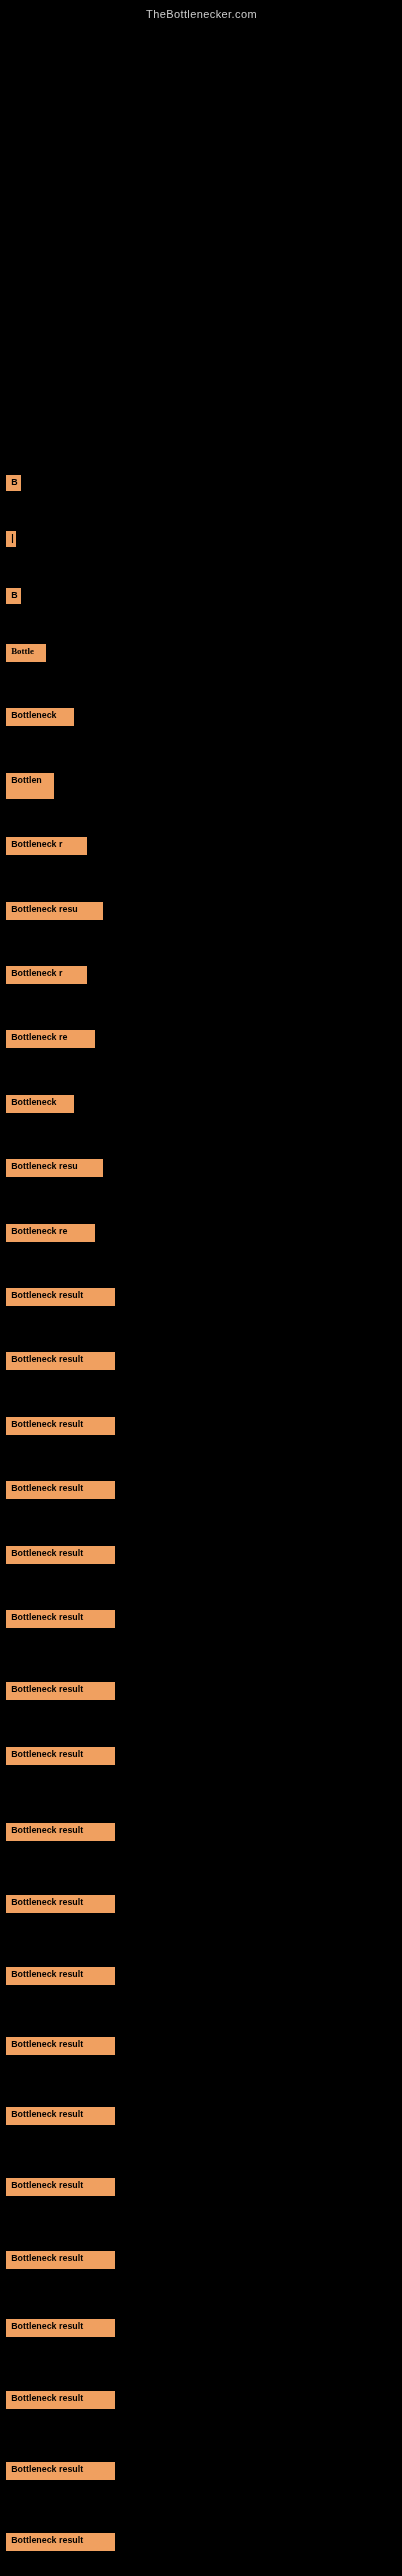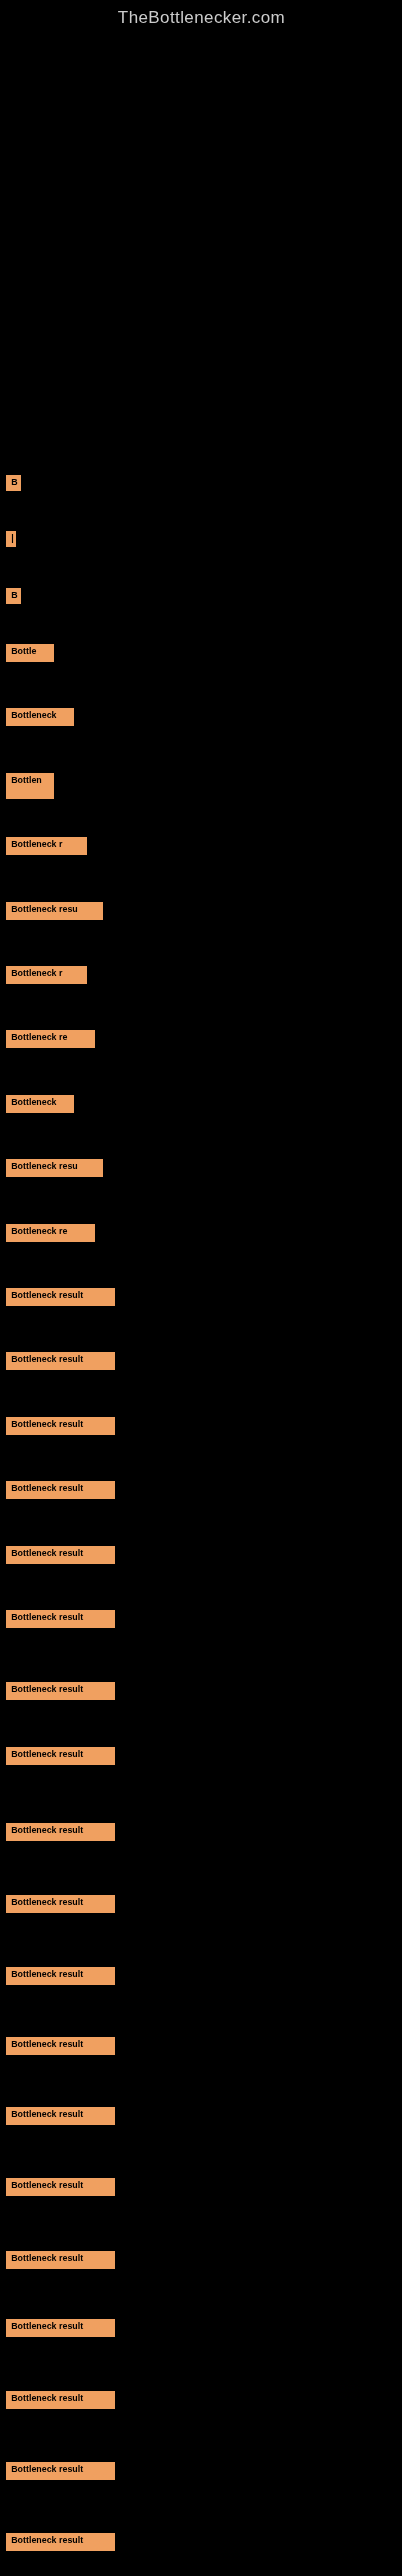--- a/index.html
+++ b/index.html
@@ -9,21 +9,21 @@
     }
     body {
       background-color: #000000;
       width: 403px;
       min-height: 2576px;
       font-family: Arial, sans-serif;
       position: relative;
     }
     .site-title {
       color: #cccccc;
-      font-size: 17px;
+      font-size: 11px;
       text-align: center;
       padding-top: 8px;
       letter-spacing: 0.4px;
     }
     .bottleneck-badge {
       background-color: #f0a060;
       color: #000;
       font-size: 8.9px;
       font-weight: bold;
       padding: 2.4px 4.8px;
@@ -35,21 +35,21 @@
   </style>
 </head>
 <body>
 
 <div class="site-title">TheBottlenecker.com</div>
 
 <div id="badges-container">
     <div class="bottleneck-badge" style="top: 475px; left: 6.4px; width: 14.5px; height: 16px; position: absolute;">B</div>
     <div class="bottleneck-badge" style="top: 531px; left: 6.4px; width: 8px; height: 16px; position: absolute;">|</div>
     <div class="bottleneck-badge" style="top: 588px; left: 6.4px; width: 14.5px; height: 16px; position: absolute;">B</div>
-    <div class="bottleneck-badge" style="top: 644px; left: 6.4px; width: 48px; height: 17.7px; position: absolute;">Bottle</div>
+    <div class="bottleneck-badge" style="top: 644px; left: 6.4px; width: 40px; height: 17.7px; position: absolute; font-family: Liberation Serif, serif;">Bottle</div>
     <div class="bottleneck-badge" style="top: 708px; left: 6.4px; width: 68px; height: 17.7px; position: absolute;">Bottleneck</div>
     <div class="bottleneck-badge" style="top: 773px; left: 6.4px; width: 48px; height: 26px; position: absolute;">Bottlen</div>
     <div class="bottleneck-badge" style="top: 837px; left: 6.4px; width: 81px; height: 17.7px; position: absolute;">Bottleneck r</div>
     <div class="bottleneck-badge" style="top: 902px; left: 6.4px; width: 97px; height: 17.7px; position: absolute;">Bottleneck resu</div>
     <div class="bottleneck-badge" style="top: 966px; left: 6.4px; width: 81px; height: 17.7px; position: absolute;">Bottleneck r</div>
     <div class="bottleneck-badge" style="top: 1030px; left: 6.4px; width: 89px; height: 17.7px; position: absolute;">Bottleneck re</div>
     <div class="bottleneck-badge" style="top: 1095px; left: 6.4px; width: 68px; height: 17.7px; position: absolute;">Bottleneck</div>
     <div class="bottleneck-badge" style="top: 1159px; left: 6.4px; width: 97px; height: 17.7px; position: absolute;">Bottleneck resu</div>
     <div class="bottleneck-badge" style="top: 1224px; left: 6.4px; width: 89px; height: 17.7px; position: absolute;">Bottleneck re</div>
     <div class="bottleneck-badge" style="top: 1288px; left: 6.4px; width: 109px; height: 17.7px; position: absolute;">Bottleneck result</div>

